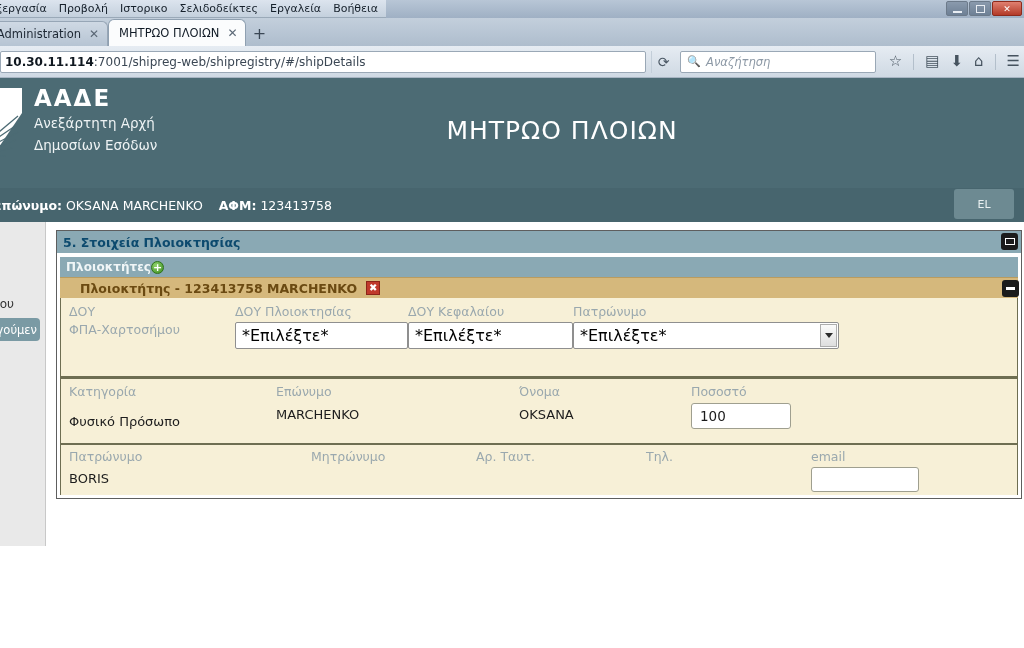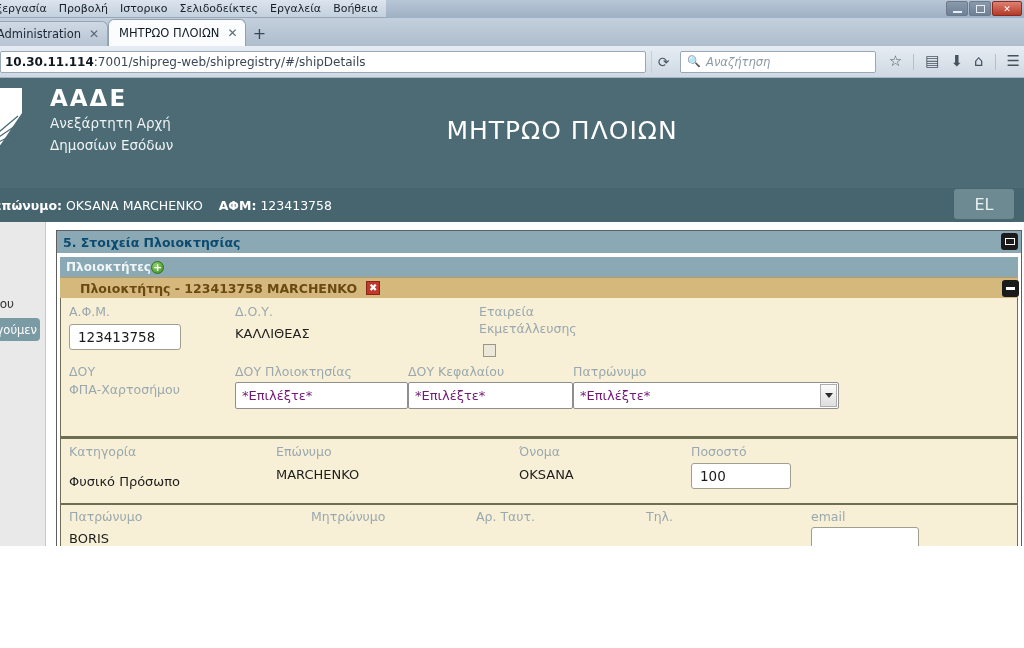--- a/index.html
+++ b/index.html
@@ -164,21 +164,21 @@
   }
   .logo-shape {
     position: absolute;
     left: 6px; top: 4px;
     width: 48px; height: 66px;
     background: #ffffff;
     clip-path: polygon(0% 0%, 100% 0%, 100% 38%, 42% 100%, 0% 100%);
   }
   .logo-rays { position: absolute; left: 0; top: 30px; width: 52px; height: 46px; }
   .brand {
-    margin-left: 24px;
+    margin-left: 8px;
     margin-top: 8px;
     color: #ffffff;
   }
   .brand-aade { font-size: 23px; font-weight: bold; letter-spacing: 2px; line-height: 1.1; }
   .brand-sub { font-size: 13.5px; line-height: 1.35; margin-top: 3px; color: #eef3f4; }
   .app-title {
     position: absolute;
     left: 0; right: 0; top: 38px;
     text-align: center;
     font-size: 25px;
@@ -201,21 +201,21 @@
     white-space: nowrap;
   }
   .userinfo b { font-weight: bold; }
   .lang-btn {
     position: absolute;
     right: 10px; top: 1px;
     width: 60px; height: 30px;
     background: #6d8a92;
     border-radius: 3px;
     color: #e9f0f1;
-    font-size: 16px;
+    font-size: 11px;
     display: flex; align-items: center; justify-content: center;
   }
 
   .body-area {
     position: relative;
     height: 324px;
     background: #ffffff;
     display: flex;
   }
   .left-rail {
@@ -341,22 +341,22 @@
   .checkbox {
     width: 13px; height: 13px;
     background: #ebe8da;
     border: 1px solid #9a978a;
   }
   .select {
     height: 27px;
     background: #ffffff;
     border: 1px solid #8f8f8f;
     border-radius: 2px;
-    font-size: 13px;
-    color: #701a75;
+    font-size: 16px;
+    color: #000000;
     display: flex; align-items: center;
     padding: 0 6px;
     position: relative;
   }
   .select-arrow {
     position: absolute;
     right: 1px; top: 1px;
     width: 17px; height: 23px;
     background: linear-gradient(to bottom, #fbfbfb, #dedede);
     border: 1px solid #adadad;
@@ -495,31 +495,20 @@
           <div class="owner-head">
             <span>Πλοιοκτήτης - 123413758 MARCHENKO</span>
             <span class="x-icon">✖</span>
             <div class="collapse-btn" style="right:-1px">
               <div class="collapse-glyph-dash"></div>
             </div>
           </div>
 
           <div class="owner-body">
 
-            <div class="row" style="height:60px">
-              <div class="lbl" style="position:absolute;left:0;top:0">Α.Φ.Μ.</div>
-              <div class="txtinput" style="position:absolute;left:0;top:20px;width:112px">123413758</div>
-
-              <div class="lbl" style="position:absolute;left:166px;top:0">Δ.Ο.Υ.</div>
-              <div class="val" style="position:absolute;left:166px;top:22px">ΚΑΛΛΙΘΕΑΣ</div>
-
-              <div class="lbl" style="position:absolute;left:410px;top:0">Εταιρεία</div>
-              <div class="lbl" style="position:absolute;left:410px;top:17px">Εκμετάλλευσης</div>
-              <div class="checkbox" style="position:absolute;left:414px;top:40px"></div>
-            </div>
 
             <div class="row" style="height:64px">
               <div class="lbl" style="position:absolute;left:0;top:0">ΔΟΥ</div>
               <div class="lbl" style="position:absolute;left:0;top:18px">ΦΠΑ-Χαρτοσήμου</div>
 
               <div class="lbl" style="position:absolute;left:166px;top:0">ΔΟΥ Πλοιοκτησίας</div>
               <div class="select" style="position:absolute;left:166px;top:18px;width:173px">
                 <span>*Επιλέξτε*</span>
               </div>
 

